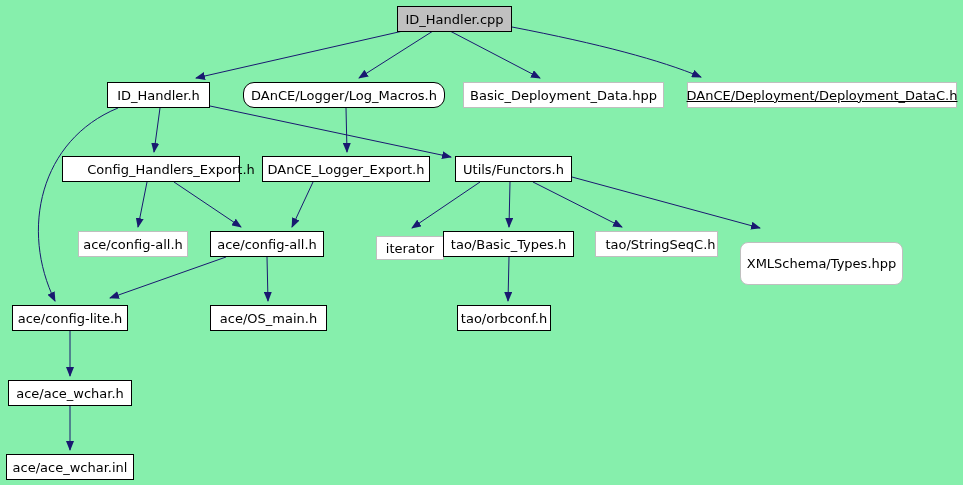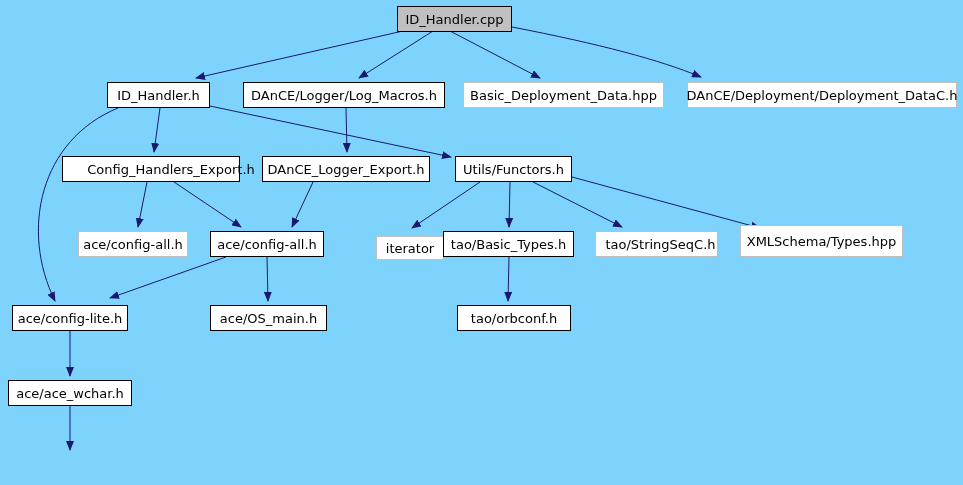--- a/index.html
+++ b/index.html
@@ -5,21 +5,21 @@
   html, body {
     margin: 0;
     padding: 0;
     background: #ffffff;
     font-family: "DejaVu Sans", "Liberation Sans", sans-serif;
   }
   #graph-canvas {
     position: relative;
     width: 963px;
     height: 485px;
-    background: #7dd3fc;
+    background: #86efac;
     overflow: hidden;
   }
   #edge-layer {
     position: absolute;
     left: 0;
     top: 0;
     width: 963px;
     height: 485px;
   }
   #node-layer {
@@ -84,30 +84,31 @@
         <path d="M226,257 L110,298" class="edge" stroke="#191970" marker-end="url(#arrowhead)"></path>
         <path d="M267,257 L268,301" class="edge" stroke="#191970" marker-end="url(#arrowhead)"></path>
         <path d="M509,257 L508,301" class="edge" stroke="#191970" marker-end="url(#arrowhead)"></path>
         <path d="M70,331 L70,376" class="edge" stroke="#191970" marker-end="url(#arrowhead)"></path>
         <path d="M70,406 L70,450" class="edge" stroke="#191970" marker-end="url(#arrowhead)"></path>
       </g>
   </svg>
   <div id="node-layer">
       <div class="node root" style="left: 397px; top: 6px; width: 115px; height: 26px;">ID_Handler.cpp</div>
       <div class="node internal" style="left: 107px; top: 82px; width: 103px; height: 26px;">ID_Handler.h</div>
-      <div class="node internal" style="left: 243px; top: 82px; width: 202px; height: 26px;">DAnCE/Logger/Log_Macros.h</div>
+      <div class="node internal" style="left: 243px; top: 82px; width: 202px; height: 26px; border-radius: 11px;">DAnCE/Logger/Log_Macros.h</div>
       <div class="node leaf" style="left: 463px; top: 82px; width: 201px; height: 26px;">Basic_Deployment_Data.hpp</div>
-      <div class="node leaf" style="left: 687px; top: 82px; width: 270px; height: 26px;">DAnCE/Deployment/Deployment_DataC.h</div>
+      <div class="node leaf" style="left: 687px; top: 82px; width: 270px; height: 26px; text-decoration: underline;">DAnCE/Deployment/Deployment_DataC.h</div>
       <div class="node internal" style="left: 62px; top: 156px; width: 178px; height: 26px; padding-left: 40px;">Config_Handlers_Export.h</div>
       <div class="node internal" style="left: 262px; top: 156px; width: 168px; height: 26px;">DAnCE_Logger_Export.h</div>
       <div class="node internal" style="left: 455px; top: 156px; width: 117px; height: 26px;">Utils/Functors.h</div>
       <div class="node leaf" style="left: 78px; top: 231px; width: 110px; height: 26px;">ace/config-all.h</div>
       <div class="node internal" style="left: 210px; top: 231px; width: 114px; height: 26px;">ace/config-all.h</div>
       <div class="node leaf" style="left: 352px; top: 236px; width: 68px; height: 24px; margin-left: 24px;">iterator</div>
       <div class="node internal" style="left: 443px; top: 231px; width: 131px; height: 26px;">tao/Basic_Types.h</div>
       <div class="node leaf" style="left: 595px; top: 231px; width: 123px; height: 26px; padding-left: 8px;">tao/StringSeqC.h</div>
-      <div class="node leaf" style="left: 740px; top: 225px; width: 163px; height: 32px;">XMLSchema/Types.hpp</div>
+      <div class="node leaf" style="left: 740px; top: 242px; width: 163px; height: 43px; border-radius: 8px;">XMLSchema/Types.hpp</div>
       <div class="node internal" style="left: 210px; top: 305px; width: 117px; height: 26px;">ace/OS_main.h</div>
       <div class="node internal" style="left: 12px; top: 305px; width: 116px; height: 26px;">ace/config-lite.h</div>
-      <div class="node internal" style="left: 457px; top: 305px; width: 114px; height: 26px;">tao/orbconf.h</div>
+      <div class="node internal" style="left: 457px; top: 305px; width: 94px; height: 26px;">tao/orbconf.h</div>
       <div class="node internal" style="left: 8px; top: 380px; width: 124px; height: 26px;">ace/ace_wchar.h</div>
+      <div class="node internal" style="left: 6px; top: 454px; width: 128px; height: 26px;">ace/ace_wchar.inl</div>
     </div>
 </div>
 
 </body></html>

